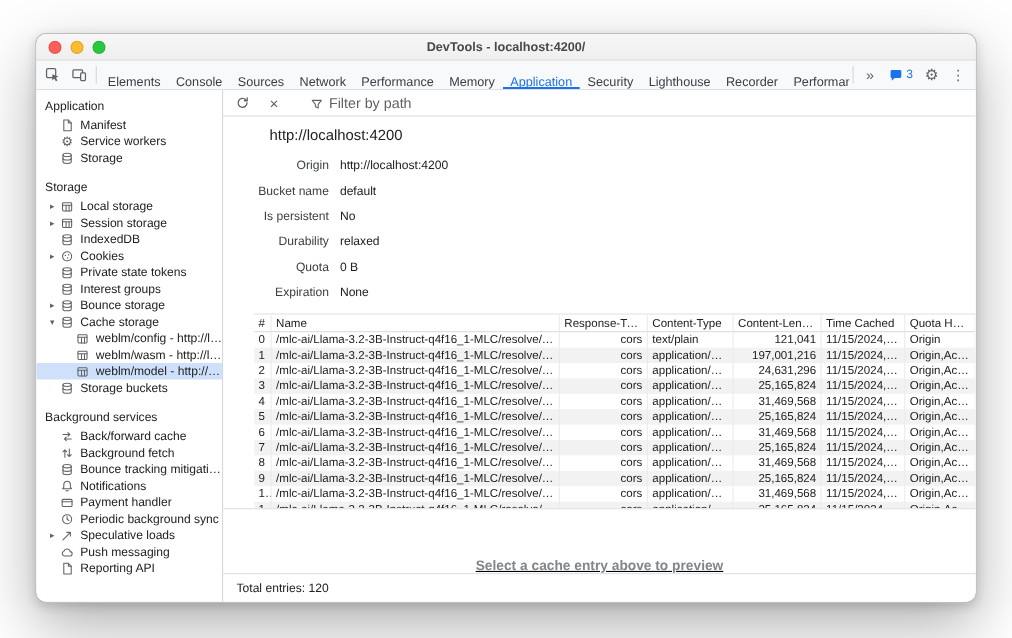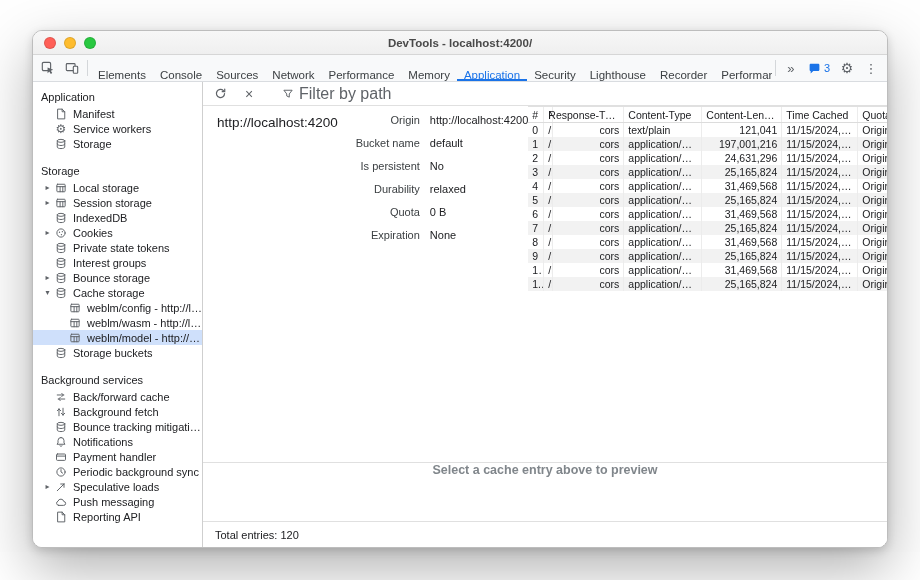--- a/index.html
+++ b/index.html
@@ -43,38 +43,38 @@
   .tree-item .icon { flex:0 0 16px; display:flex; align-items:center; justify-content:center; color:#5f6368; margin-right:4px; }
   .tree-item .label { overflow:hidden; text-overflow:ellipsis; }
   .tree-item.child { padding-left:23px; }
   .tree-item.selected { background:#cfe0fb; }
   .sb-gap { height:9px; }
 
   
   .main { flex:1; display:flex; flex-direction:column; min-width:0; background:#fff; }
   .main-toolbar { flex:0 0 24px; border-bottom:1px solid #e0e0e0; display:flex; align-items:center; padding:0 5px; gap:5px; color:#5f6368; }
   .x-glyph { font-size:14px; line-height:1; color:#5f6368; }
-  .filter-box { display:flex; align-items:center; gap:5px; font-size:16px; color:#5f6368; padding:2px 4px; }
-
-  .cache-view { flex:0 0 356px; overflow:hidden; display:flex; flex-direction:row; }
+  .filter-box { display:flex; align-items:flex-end; gap:5px; font-size:13px; color:#5f6368; padding:2px 4px; }
+
+  .cache-view { flex:0 0 356px; overflow:hidden; display:flex; flex-direction:column;margin-left:28px; }
   .cache-title { font-size:13.5px; color:#202124; padding:9px 14px 7px; }
   .meta-list { padding:2px 0 8px; }
   .meta-row { display:flex; align-items:center; height:23px; font-size:11px; }
   .meta-label { flex:0 0 68px; text-align:right; color:#3c4043; }
   .meta-value { margin-left:10px; color:#202124; }
 
   .datagrid { flex:1; overflow:hidden; font-size:10.5px; border-top:1px solid #e0e0e0; }
   .dg-header, .dg-row { display:grid; grid-template-columns:16px minmax(0,1fr) 80px 78px 80px 76px 64px; }
   .dg-header { height:16px; line-height:16px; border-bottom:1px solid #dcdcdc; background:#fff; color:#202124; }
   .dg-row { height:14px; line-height:14px; color:#202124; }
   .dg-rows .dg-row:nth-child(even) { background:#f2f2f2; }
   .dg-cell { padding:0 4px; white-space:nowrap; overflow:hidden; text-overflow:ellipsis; border-right:1px solid #ececec; }
   .dg-row .c2, .dg-row .c4 { text-align:right; }
 
-  .preview { flex:1; border-top:1px solid #e0e0e0; display:flex; align-items:flex-start; justify-content:center; min-height:0; }
+  .preview { flex:1; border-top:1px solid #e0e0e0; display:flex; align-items:flex-end; justify-content:center; min-height:0;text-decoration:underline; }
   .preview-text { color:#80868b; font-weight:bold; font-size:12.5px; }
   .footer { flex:0 0 26px; border-top:1px solid #e0e0e0; display:flex; align-items:center; padding:0 12px; font-size:11px; color:#202124; }
 
   svg { display:block; }
 </style>
 </head>
 <body>
 
 <div class="screen">
   <div class="window">

